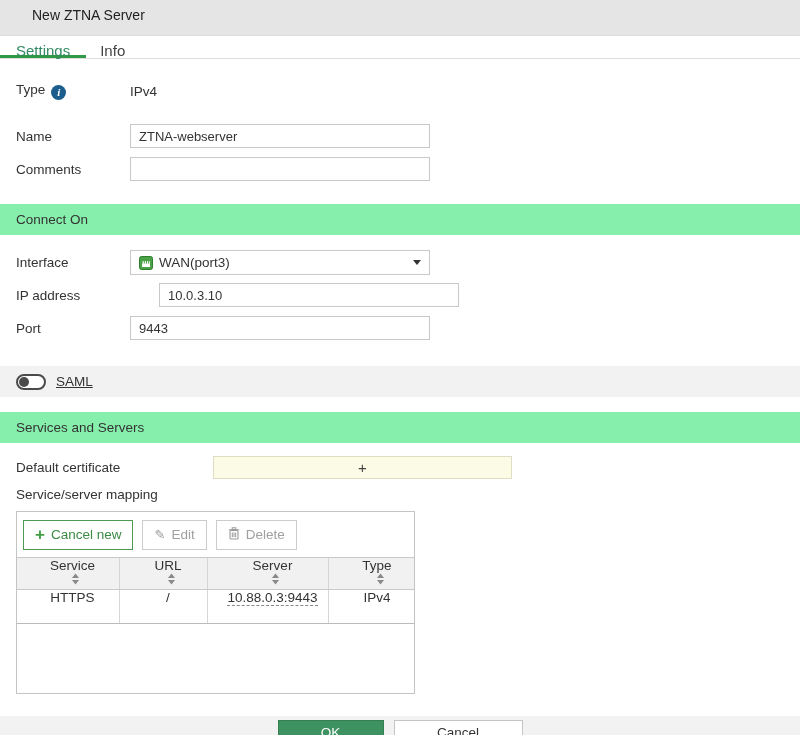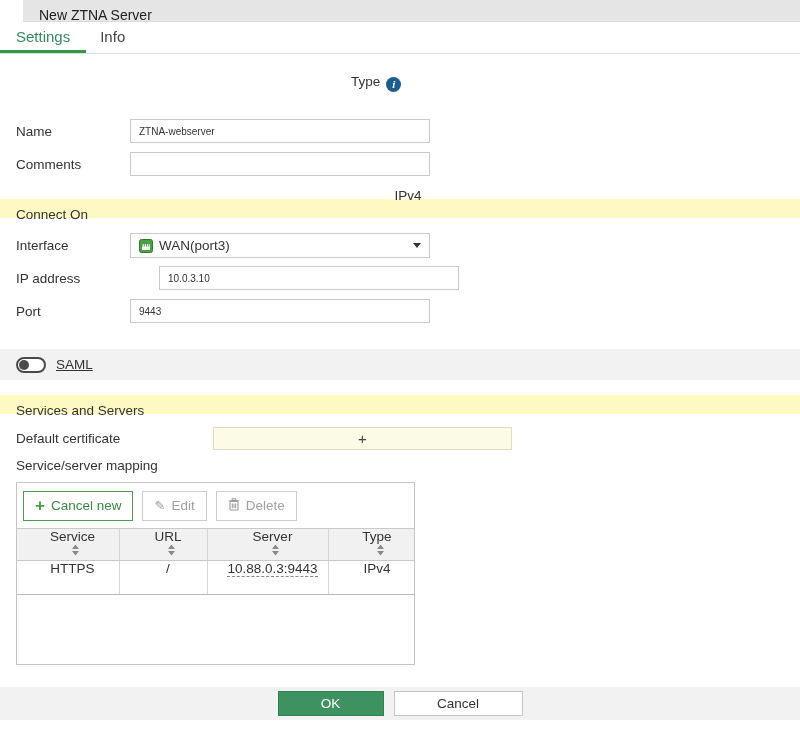--- a/index.html
+++ b/index.html
@@ -5,58 +5,58 @@
   * { box-sizing: border-box; margin: 0; padding: 0; }
   html, body { background: #fff; }
   body {
     width: 800px; height: 735px;
     font-family: "Liberation Sans", "DejaVu Sans", sans-serif;
     font-size: 13.5px; color: #333; overflow: hidden; position: relative;
   }
 
   
   .titlebar {
-    height: 22px; background: #e5e5e5; border-bottom: 1px solid #dcdcdc;
-    line-height: 30px; padding-left: 16px; font-size: 14px; color: #222; margin-left: 23px;
-  }
-
-  
-  .tabs { height: 32px; border-bottom: 1px solid #ddd; display: flex; }
+    height: 36px; background: #e5e5e5; border-bottom: 1px solid #dcdcdc;
+    line-height: 30px; padding-left: 32px; font-size: 14px; color: #222;
+  }
+
+  
+  .tabs { height: 23px; border-bottom: 1px solid #ddd; display: flex; }
   .tab {
     padding: 0 16px; line-height: 29px; font-size: 15px; color: #444;
     cursor: pointer; border-bottom: 3px solid transparent;
   }
   .tab.active { color: #348a63; border-bottom-color: #2f9a43; }
   .tab + .tab { padding: 0 14px; }
 
   
   .form-area { padding-top: 20px; }
   .row { display: flex; align-items: center; margin-left: 16px; }
   .row .label { width: 114px; flex: 0 0 114px; color: #333; }
   .row .label-wide { width: 197px; flex: 0 0 197px; }
   .text-input {
     width: 300px; height: 24px; border: 1px solid #c9c9c9; background: #fff;
-    padding: 0 8px; font-family: inherit; font-size: 10px; color: #333; outline: none;
+    padding: 0 8px; font-family: inherit; font-size: 13px; color: #333; outline: none;
   }
   .static-value { padding-left: 0; }
 
-  .row-type { height: 24px; flex-direction: column; }
+  .row-type { height: 24px; }
   .row-name { margin-top: 21px; }
   .row-comments { margin-top: 9px; }
 
   .info-icon {
     display: inline-block; width: 15px; height: 15px; border-radius: 50%;
     background: #1b5d8d; color: #fff; font-family: "Liberation Serif", serif;
     font-weight: bold; font-style: italic; font-size: 11px; text-align: center;
     line-height: 15px; margin-left: 6px; vertical-align: -2px;
   }
 
   
   .section-header {
-    height: 19px; background: #fef9c3; line-height: 31px; padding-left: 16px;
+    height: 31px; background: #86efac; line-height: 31px; padding-left: 16px;
     color: #333; font-size: 13.5px;
   }
   .hdr-connect { margin-top: 23px; }
   .hdr-services { margin-top: 15px; }
 
   .row-interface { margin-top: 15px; }
   .row-ip { margin-top: 8px; gap: 29px; }
   .row-port { margin-top: 9px; }
 
   

